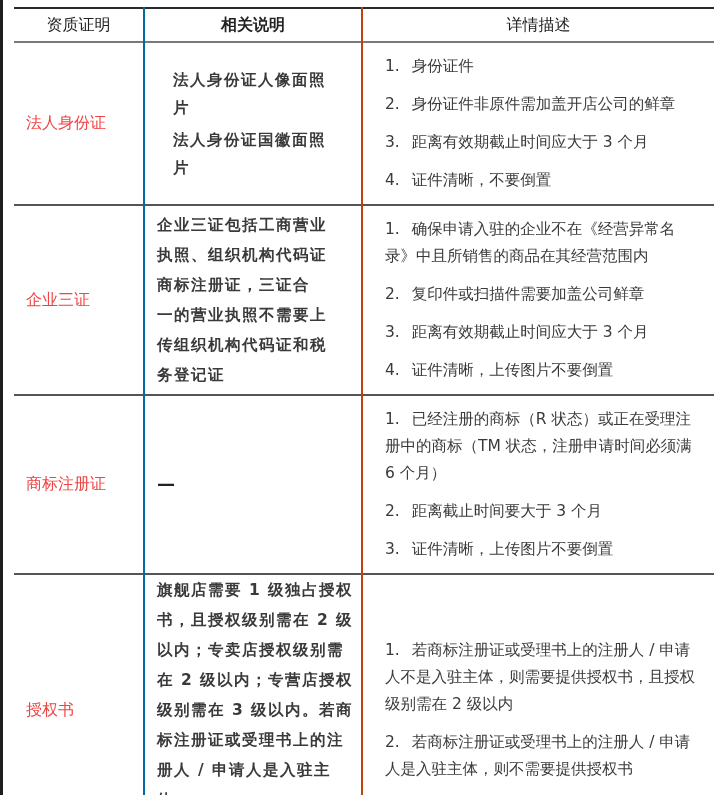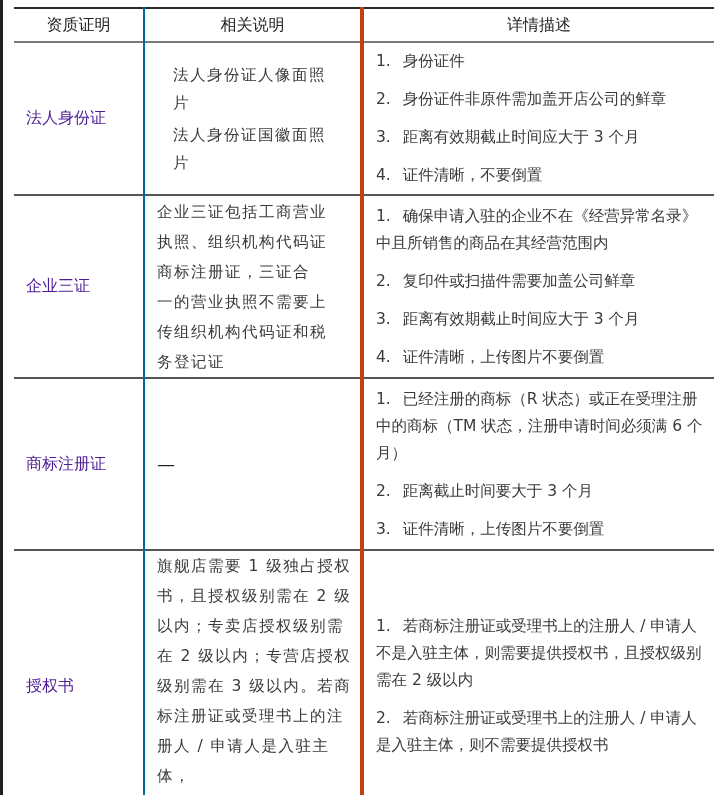--- a/index.html
+++ b/index.html
@@ -46,50 +46,51 @@
       color: #222;
       text-align: center;
     }
     .col1 { width: 130px; }
     .col2 { width: 218px; }
     .col3 { width: 352px; }
     .tbl th.c1, .tbl td.c1 {
       border-right: 2px solid #0369a1;
     }
     .tbl th.c2, .tbl td.c2 {
-      border-right: 4px solid #c2410c;
+      border-right: 2px solid #c2410c;
+      font-weight: bold;
     }
     .tbl tbody tr {
       border-bottom: 2px solid #555;
     }
     .tbl tbody tr:last-child {
       border-bottom: 2px solid #2a2a2a;
     }
     td.c1 {
       font-size: 16px;
-      color: #4c1d95;
+      color: #ef4444;
       padding-left: 12px !important;
     }
     td.c2 {
       font-size: 15.5px;
       color: #3a3a3a;
       padding: 0 6px 0 12px !important;
       line-height: 30px;
       letter-spacing: 1.5px;
     }
     td.c2 .line { display: block; }
     td.c2.spaced .line { margin: 4px 16px; line-height: 28px; }
     td.c3 {
       font-size: 15.5px;
       color: #3a3a3a;
       padding: 0 6px 0 12px !important;
     }
     .item {
       line-height: 27px;
-      margin: 0;
+      margin: 10px;
     }
     .item + .item { margin-top: 11px; }
     .num { margin-right: 12px; }
     .dash {
       font-size: 18px;
       color: #222;
     }
     tr.r1 { height: 153px; }
     tr.r2 { height: 183px; }
     tr.r3 { height: 172px; }

